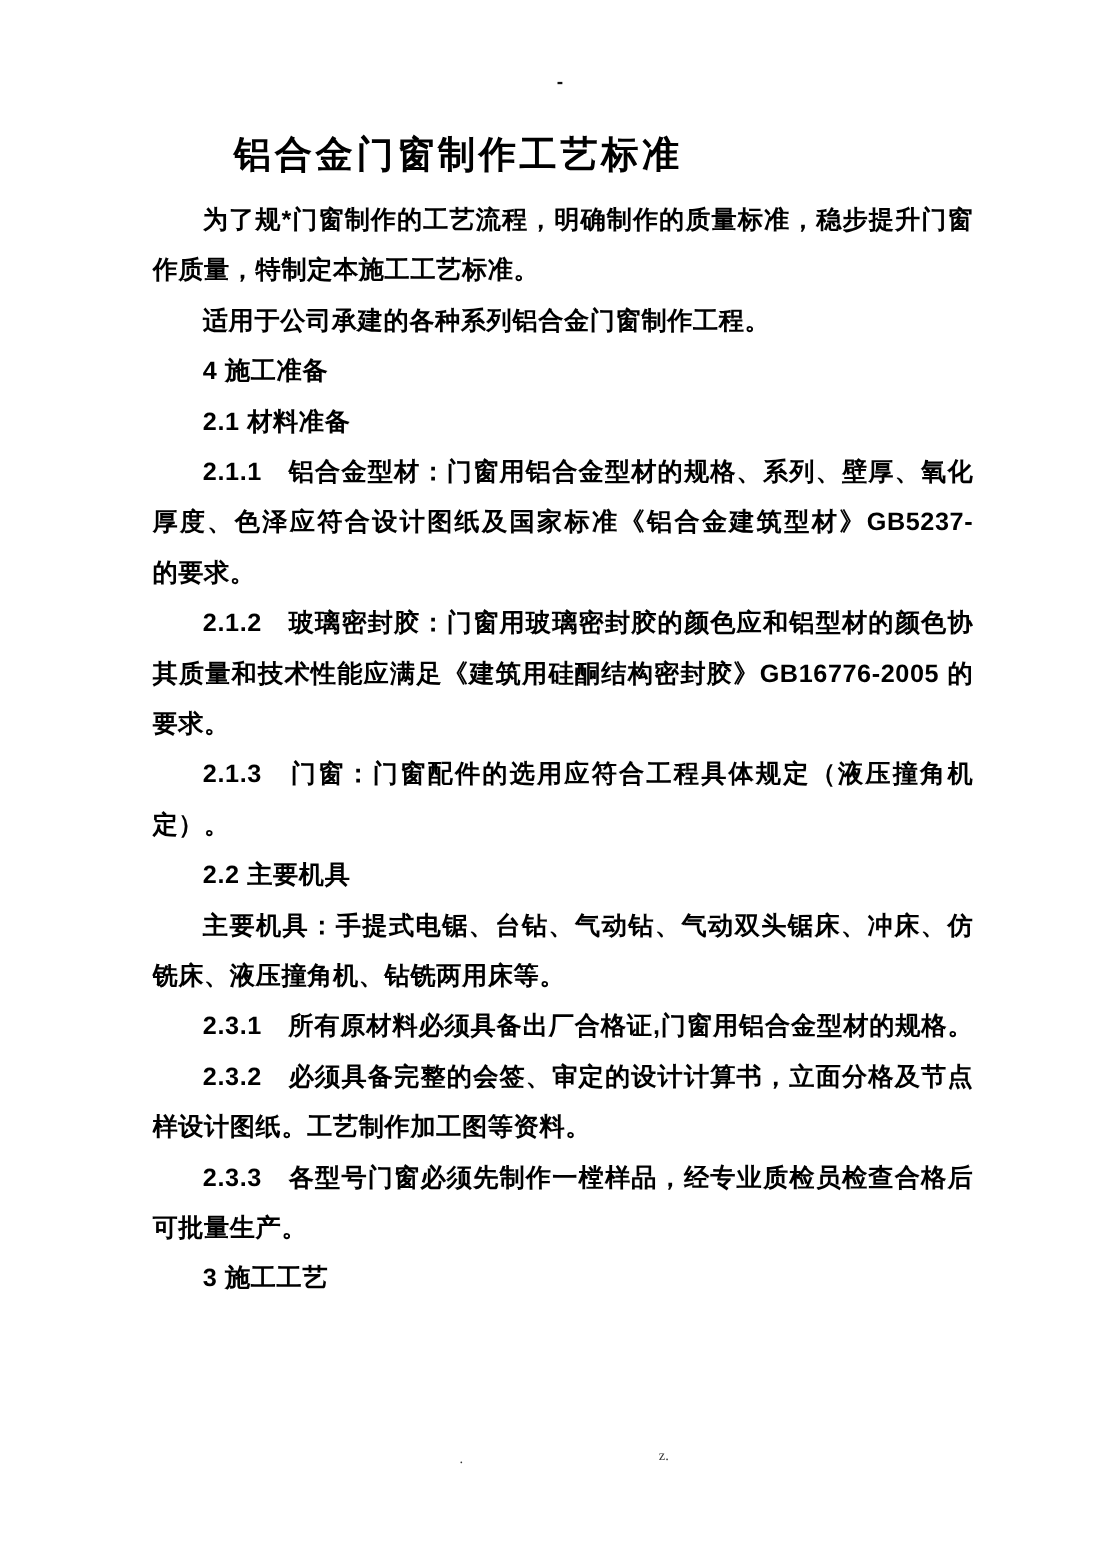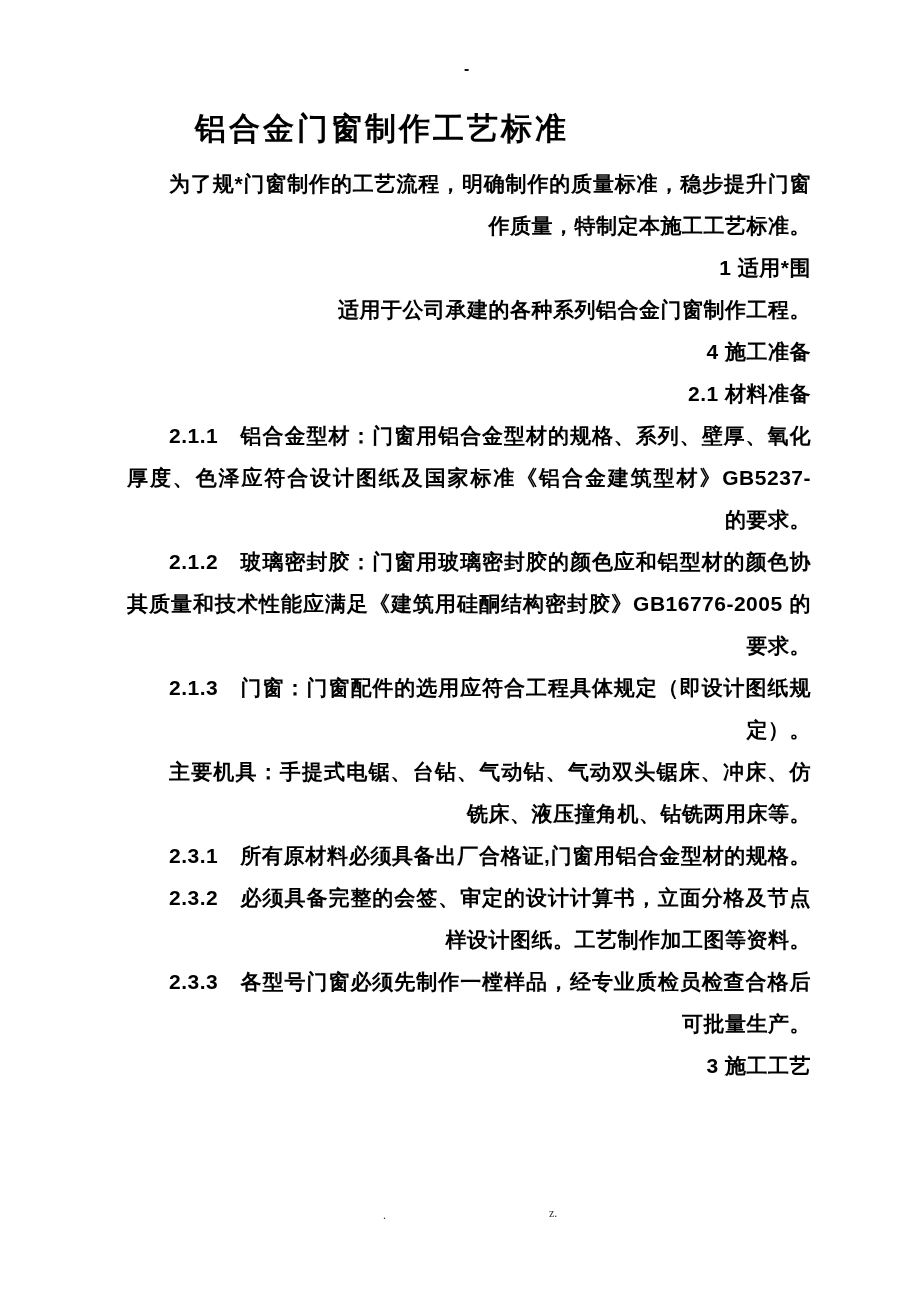--- a/index.html
+++ b/index.html
@@ -40,21 +40,21 @@
     width: 684px;
     font-size: 21px;
     font-weight: bold;
     letter-spacing: 0.5px;
   }
   .ln {
     height: 42px;
     line-height: 42px;
     white-space: nowrap;
     overflow: hidden;
-    text-align: right;
+    text-align: left;
   }
   .ln.fill {
     white-space: normal;
     text-align: justify;
     text-align-last: justify;
   }
   .ln.ind { text-indent: 42px; }
   .ftr-mark {
     position: absolute;
     font-family: "Liberation Serif", serif;
@@ -70,32 +70,32 @@
 
 <div class="page">
 
   <div class="hdr-mark">-</div>
 
   <div class="doc-title">铝合金门窗制作工艺标准</div>
 
   <div class="doc-body">
     <div class="ln ind fill">为了规*门窗制作的工艺流程，明确制作的质量标准，稳步提升门窗制</div>
     <div class="ln">作质量，特制定本施工工艺标准。</div>
-    <div class="ln ind">1 适用*围</div>
     <div class="ln ind">适用于公司承建的各种系列铝合金门窗制作工程。</div>
     <div class="ln ind">4 施工准备</div>
     <div class="ln ind">2.1 材料准备</div>
     <div class="ln ind fill">2.1.1　铝合金型材：门窗用铝合金型材的规格、系列、壁厚、氧化膜</div>
     <div class="ln fill">厚度、色泽应符合设计图纸及国家标准《铝合金建筑型材》GB5237-2012</div>
     <div class="ln">的要求。</div>
     <div class="ln ind fill">2.1.2　玻璃密封胶：门窗用玻璃密封胶的颜色应和铝型材的颜色协调，</div>
     <div class="ln fill">其质量和技术性能应满足《建筑用硅酮结构密封胶》GB16776-2005 的相关</div>
     <div class="ln">要求。</div>
-    <div class="ln ind fill">2.1.3　门窗：门窗配件的选用应符合工程具体规定（即设计图纸规</div>
+    <div class="ln ind fill">2.1.3　门窗：门窗配件的选用应符合工程具体规定（液压撞角机</div>
     <div class="ln">定）。</div>
+    <div class="ln ind">2.2 主要机具</div>
     <div class="ln ind fill">主要机具：手提式电锯、台钻、气动钻、气动双头锯床、冲床、仿形</div>
     <div class="ln">铣床、液压撞角机、钻铣两用床等。</div>
     <div class="ln ind fill">2.3.1　所有原材料必须具备出厂合格证,门窗用铝合金型材的规格。</div>
     <div class="ln ind fill">2.3.2　必须具备完整的会签、审定的设计计算书，立面分格及节点大</div>
     <div class="ln">样设计图纸。工艺制作加工图等资料。</div>
     <div class="ln ind fill">2.3.3　各型号门窗必须先制作一樘样品，经专业质检员检查合格后方</div>
     <div class="ln">可批量生产。</div>
     <div class="ln ind">3 施工工艺</div>
   </div>
 

